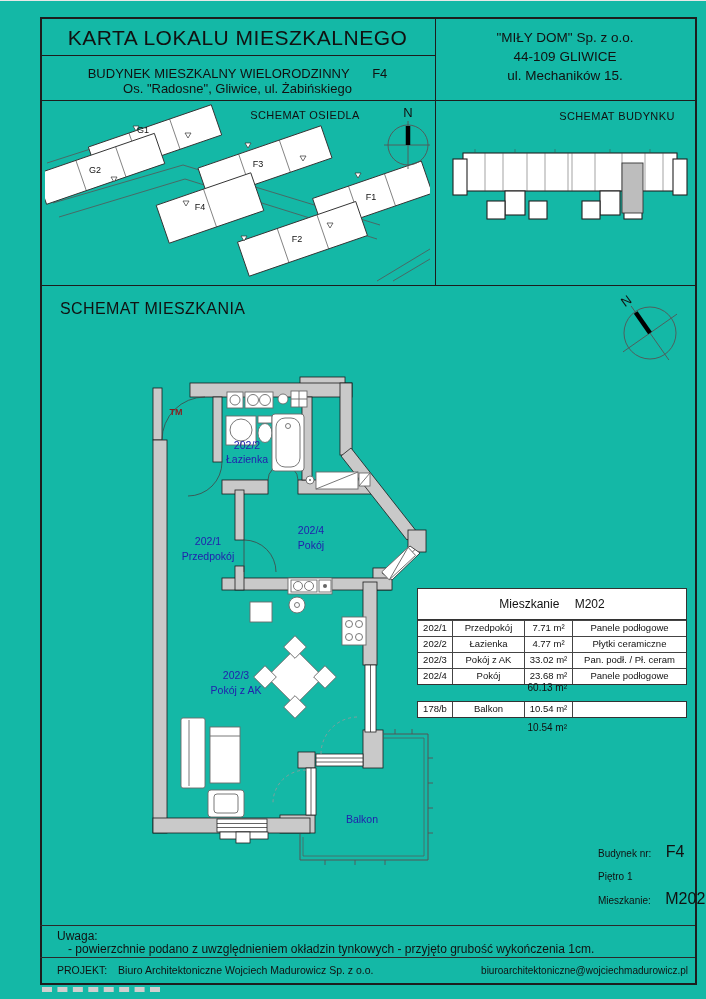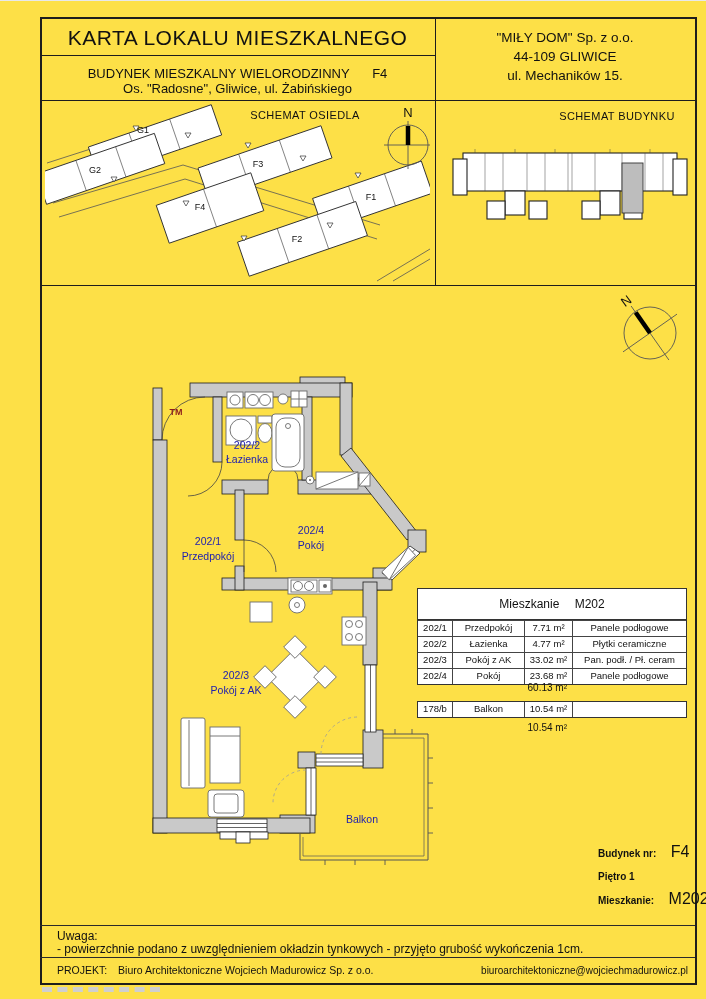--- a/index.html
+++ b/index.html
@@ -1,16 +1,16 @@
 <!DOCTYPE html>
 <html><head>
 <meta charset="utf-8">
 <style>
   html,body{margin:0;padding:0;background:#fff}
-  .page{position:relative;width:706px;height:999px;background:#fde047;
+  .page{position:relative;width:706px;height:999px;background:#14b8a6;
         font-family:"Liberation Sans",sans-serif;color:#111;overflow:hidden}
   .abs{position:absolute}
   .frame{border:2px solid #1d1d1d}
   .hline{border-top:1.5px solid #1d1d1d;height:0}
   .hline2{border-top:1px solid #2a2a2a;height:0}
   .vline{border-left:1.5px solid #1d1d1d;width:0}
   .title{font-size:21px;letter-spacing:.5px;white-space:nowrap}
   .sub1{font-size:13px;white-space:nowrap}
   .sub2{font-size:13px;white-space:nowrap}
   .dev{font-size:13.5px;text-align:center;line-height:19px;white-space:nowrap}
@@ -39,21 +39,21 @@
   
   .tbl{border:1.2px solid #333;background:#fff}
   .tbl-title{height:30px;line-height:30px;text-align:center;font-size:12px;border-bottom:1px solid #333}
   .trow{display:grid;grid-template-columns:34px 72px 48px 1fr;height:15px;line-height:14px;font-size:9.5px;border-top:1px solid #444}
   .trow:first-of-type{border-top:none}
   .trow>div{text-align:center;border-left:1px solid #444;overflow:hidden;white-space:nowrap}
   .trow>div:first-child{border-left:none}
   .tsum{font-size:10px;text-align:right}
   
   .uirow{white-space:nowrap}
-  .uilab{font-size:10px;font-weight:bold}
+  .uilab{font-size:10px;font-weight:normal}
   .uival{font-size:16px;margin-left:10px}
   
   .note{font-size:12px;line-height:14px}
   .proj{font-size:10.5px;white-space:nowrap}
   .email{font-size:10px;text-align:right}
   .artifact{width:118px;height:0;border-top:5px dashed #cfcfcf}
 </style>
 </head>
 <body>
 
@@ -181,20 +181,21 @@
         <line x1="218" y1="50" x2="218" y2="88"></line>
       <line x1="30" y1="46" x2="30" y2="50"></line>
         <line x1="70" y1="46" x2="70" y2="50"></line>
       <line x1="110" y1="46" x2="110" y2="50"></line>
         <line x1="165" y1="46" x2="165" y2="50"></line>
       <line x1="205" y1="46" x2="205" y2="50"></line>
     </g>
     <rect x="177" y="60" width="21" height="50" fill="#bdbdbd" stroke="#333" stroke-width="0.9"></rect>
   </svg>
 
+  <div class="abs sectitle" style="left:60px;top:300px">SCHEMAT MIESZKANIA</div>
 
   <svg class="abs" style="left:612px;top:286px" width="80" height="95" viewBox="0 0 80 95">
     <circle class="cmp" cx="38" cy="47" r="26"></circle>
     <line class="cmp" x1="19.1" y1="20" x2="56.9" y2="74"></line>
     <line class="cmp" x1="65" y1="28.1" x2="11" y2="65.9"></line>
     <line class="needle" x1="38" y1="47" x2="23.7" y2="26.5"></line>
     <text class="nlabel" x="14" y="18" transform="rotate(-36 16 14)">N</text>
   </svg>
 
   <svg class="abs" style="left:140px;top:368px" width="310" height="505" viewBox="0 0 310 505">
@@ -422,20 +423,20 @@
     <span class="uilab">Budynek nr:</span>
     <span class="uival">F4</span>
   </div>
   <div class="abs uirow uilab" style="left:598px;top:871px">Piętro 1</div>
   <div class="abs uirow" style="left:598px;top:890px">
     <span class="uilab">Mieszkanie:</span>
     <span class="uival">M202</span>
   </div>
 
   <div class="abs note" style="left:57px;top:929px">Uwaga:</div>
-  <div class="abs note" style="left:57px;top:942px;width:620px">- powierzchnie podano z uwzględnieniem okładzin tynkowych - przyjęto grubość wykończenia 1cm.</div>
+  <div class="abs note" style="left:68px;top:942px;width:620px">- powierzchnie podano z uwzględnieniem okładzin tynkowych - przyjęto grubość wykończenia 1cm.</div>
   <div class="abs proj" style="left:57px;top:964px">
     <span>PROJEKT:</span>
     <span style="margin-left:8px">Biuro Architektoniczne Wojciech Madurowicz Sp. z o.o.</span>
   </div>
   <div class="abs email" style="left:400px;top:965px;width:288px">biuroarchitektoniczne@wojciechmadurowicz.pl</div>
 
 </div>
 
 </body></html>

